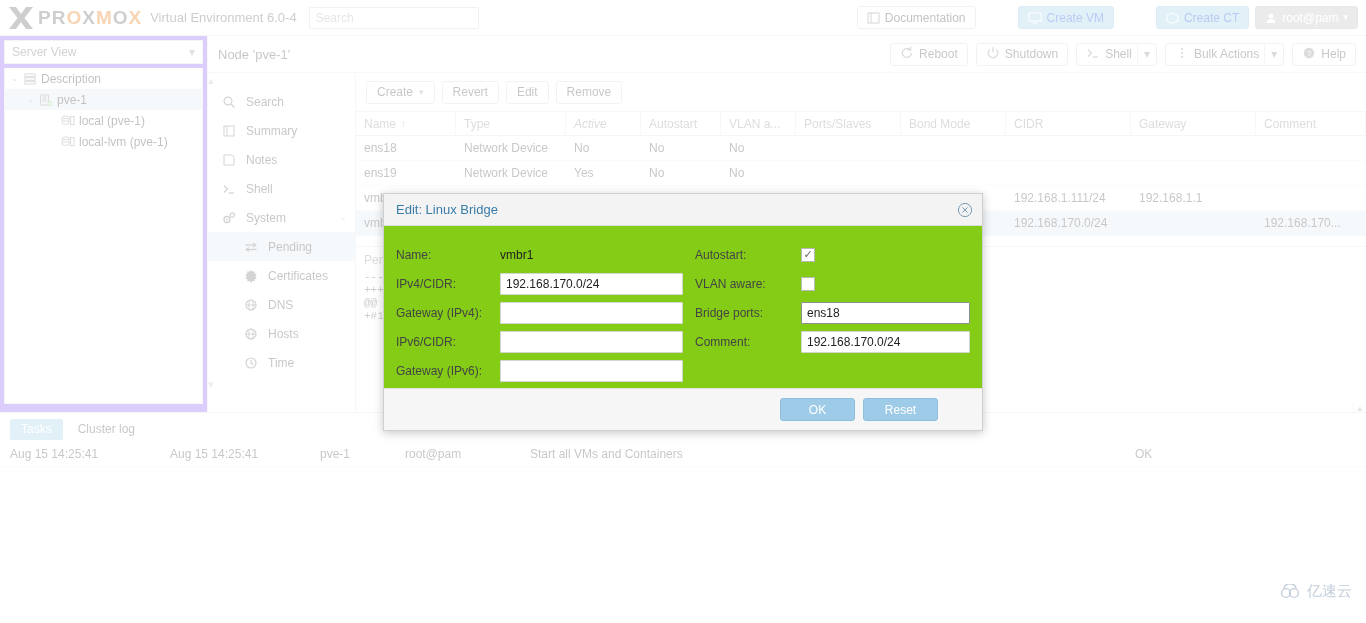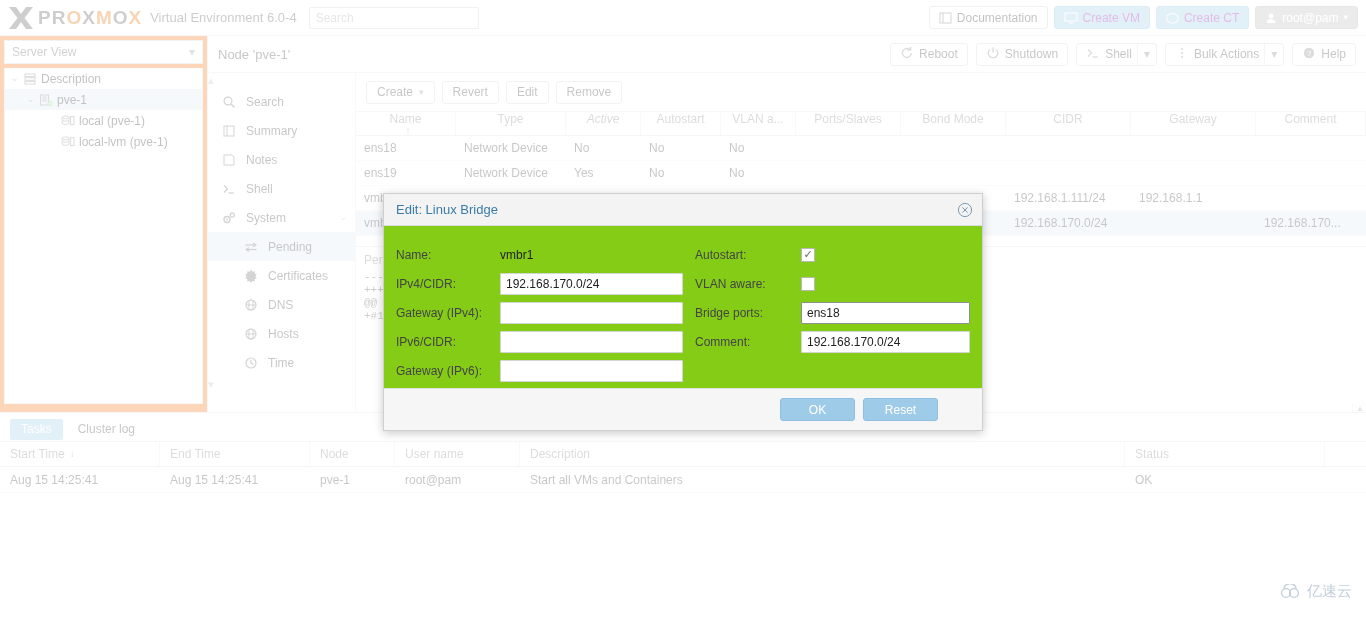--- a/index.html
+++ b/index.html
@@ -31,28 +31,28 @@
     border: 1px solid #d0d0d0; background: #fff;
     display: flex; align-items: center; padding: 0 6px;
     color: #aaa; font-size: 12px; border-radius: 1px;
   }
   .topbar-right { margin-left: auto; display: flex; align-items: center; gap: 6px; margin-right: 8px; }
   .tb-btn {
     height: 23px; display: flex; align-items: center; gap: 5px;
     padding: 0 9px; border: 1px solid #cfcfcf; background: #fff;
     border-radius: 3px; font-size: 12px; color: #333; white-space: nowrap;
   }
-  .tb-btn.blue { background: #9ecbe8; border-color: #8ebfe0; color: #a21caf; }
+  .tb-btn.blue { background: #9ecbe8; border-color: #8ebfe0; color: #1d4ed8; margin-left: 36px; }
   .tb-btn.grey { background: #bdbdbd; border-color: #b0b0b0; color: #fff; }
   .glyph { display: inline-block; line-height: 1; }
 
   
   .tree-panel {
     position: absolute; left: 0; top: 36px; width: 208px; height: 376px;
-    background: #f97316; border-right: 1px solid #e4e4e4;
+    background: #8b5cf6; border-right: 1px solid #e4e4e4;
   }
   .tree-head {
     height: 24px; margin: 4px 4px 0 4px; border: 1px solid #d6d6d6;
     display: flex; align-items: center; padding: 0 7px; color: #666; font-size: 12px;
     background: #fff;
   }
   .tree-head .chev { margin-left: auto; color: #9a9a9a; }
   .tree-body { margin: 4px 4px 0 4px; border: 1px solid #e2e2e2; border-top: none; height: 336px; background:#fff; }
   .tnode { display: flex; align-items: center; height: 21px; font-size: 12px; color: #333; }
   .tnode.lvl0 { padding-left: 6px; }
@@ -98,21 +98,21 @@
   .g-btn {
     height: 23px; border: 1px solid #d3d3d3; background: #fff; border-radius: 3px;
     display: flex; align-items: center; gap: 6px; padding: 0 10px; color: #444; font-size: 12px;
   }
   .g-btn .cv { color: #999; font-size: 9px; }
 
   
   .grid-head { display: flex; height: 25px; border-top: 1px solid #e3e3e3; border-bottom: 1px solid #dcdcdc; background: #fff; }
   .gh {
     display: flex; align-items: center; padding: 0 8px; font-size: 12px; color: #8a8a8a;
-    border-right: 1px solid #e8e8e8; overflow: hidden; white-space: nowrap; flex-direction: column;
+    border-right: 1px solid #e8e8e8; overflow: hidden; white-space: nowrap;
   }
   .gh .sortarrow { margin-left: 5px; font-size: 10px; }
   .grow { display: flex; height: 25px; align-items: center; font-size: 12px; color: #444; border-bottom: 1px solid #f2f2f2; }
   .grow.sel { background: #dceaf5; }
   .gc { padding: 0 8px; overflow: hidden; white-space: nowrap; text-overflow: ellipsis; }
 
   
   .pending-sec { margin-top: 10px; border-top: 1px solid #e3e3e3; }
   .pending-title { font-size: 12px; color: #8a8a8a; padding: 6px 8px 4px 8px; }
   .pending-body { font-family: "Liberation Mono", monospace; font-size: 11px; color: #555; padding: 0 8px; line-height: 13px; }
@@ -552,41 +552,20 @@
         <div class="thumb"></div>
         <div class="arr dn glyph">▼</div>
       </div>
     </div>
 
     <div class="tasks-panel">
       <div class="tasks-tabs" id="tasks-tabs">
           <div class="ttab active">Tasks</div>
           <div class="ttab">Cluster log</div>
         </div>
-      <div class="tasks-head" id="tasks-head">
-          <div class="th" style="width: 160px;">
-            <span>Start Time</span>
-            <span class="sortarrow glyph" style="margin-left:5px;font-size:10px;">↓</span>
-          </div>
-          <div class="th" style="width: 150px;">
-            <span>End Time</span>
-          </div>
-          <div class="th" style="width: 85px;">
-            <span>Node</span>
-          </div>
-          <div class="th" style="width: 125px;">
-            <span>User name</span>
-          </div>
-          <div class="th" style="width: 605px;">
-            <span>Description</span>
-          </div>
-          <div class="th" style="width: 200px;">
-            <span>Status</span>
-          </div>
-        </div>
       <div id="tasks-body">
           <div class="trow">
             <div class="tc" style="width: 160px;">Aug 15 14:25:41</div>
             <div class="tc" style="width: 150px;">Aug 15 14:25:41</div>
             <div class="tc" style="width: 85px;">pve-1</div>
             <div class="tc" style="width: 125px;">root@pam</div>
             <div class="tc" style="width: 605px;">Start all VMs and Containers</div>
             <div class="tc" style="width: 200px;">OK</div>
           </div>
         </div>

